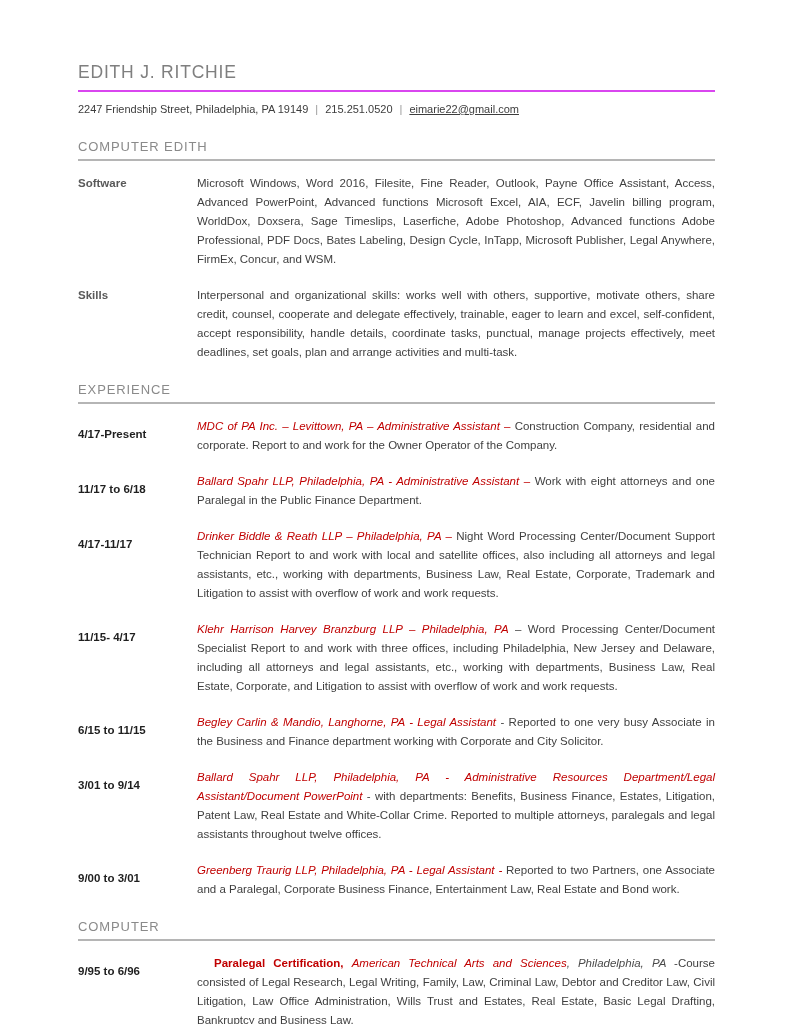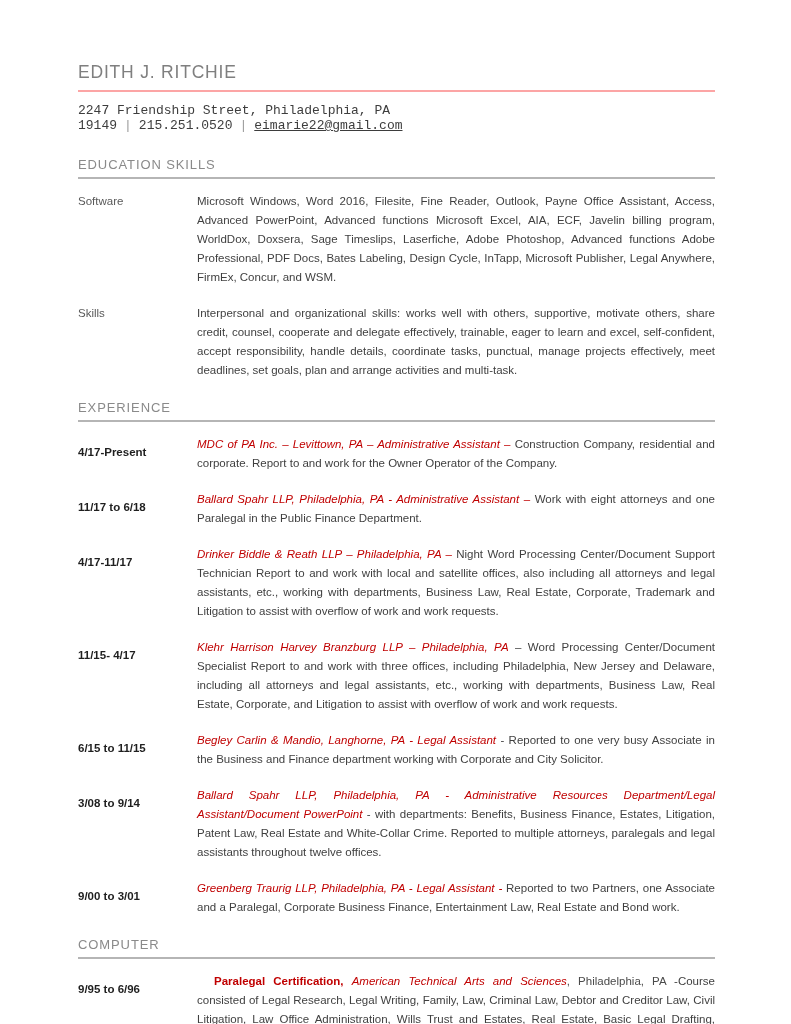--- a/index.html
+++ b/index.html
@@ -14,29 +14,28 @@
     padding: 62px 76px 0 78px;
     overflow: hidden;
   }
   
   .name {
     font-size: 17.5px;
     font-weight: 400;
     letter-spacing: 0.8px;
     color: #7f7f7f;
     padding-bottom: 7px;
-    border-bottom: 2px solid #fca5a5;
+    border-bottom: 2px solid #d946ef;
   }
   .contact {
     margin-top: 11px;
-    font-size: 13px;
+    font-size: 11px;
     font-weight: 400;
     color: #3d3d3d;
     padding-bottom: 4px;
-    font-family: Liberation Mono, monospace;
   }
   .contact .sep { color: #9a9a9a; margin: 0 7px; }
   .contact a {
     color: #3d3d3d;
     text-decoration: underline;
     cursor: pointer;
   }
   
   .section-title {
     margin-top: 20px;
@@ -58,47 +57,47 @@
   .col-date {
     width: 119px;
     flex-shrink: 0;
     font-weight: bold;
     color: #1f1f1f;
     margin-top: 8px;
   }
   .col-label {
     width: 119px;
     flex-shrink: 0;
-    font-weight: 400;
+    font-weight: 700;
     color: #595959;
   }
   .col-body {
     flex: 1;
     text-align: justify;
     color: #3f3f3f;
   }
   
   .red-bi   { color: #c00000; font-weight: normal; font-style: italic; }
   .red-b    { color: #c00000; font-weight: bold; padding-left: 17px; }
-  .ital     { color: #4a4a4a; }
+  .ital     { font-style: italic; color: #4a4a4a; }
 </style>
 </head>
 <body>
 
 <div class="page">
 
   <div>
     <div class="name">EDITH J. RITCHIE</div>
     <div class="contact">
       <span>2247 Friendship Street, Philadelphia, PA 19149</span><span class="sep">|</span><span>215.251.0520</span><span class="sep">|</span><a>eimarie22@gmail.com</a>
     </div>
   </div>
 
   <div>
-    <div class="section-title">EDUCATION SKILLS</div>
+    <div class="section-title">COMPUTER EDITH</div>
 
     <div class="row first">
       <div class="col-label">Software</div>
       <div class="col-body">Microsoft Windows, Word 2016, Filesite, Fine Reader, Outlook, Payne Office Assistant, Access, Advanced PowerPoint, Advanced functions Microsoft Excel, AIA, ECF, Javelin billing program, WorldDox, Doxsera, Sage Timeslips, Laserfiche, Adobe Photoshop, Advanced functions Adobe Professional, PDF Docs, Bates Labeling, Design Cycle, InTapp, Microsoft Publisher, Legal Anywhere, FirmEx, Concur, and WSM.</div>
     </div>
 
     <div class="row">
       <div class="col-label">Skills</div>
       <div class="col-body">Interpersonal and organizational skills: works well with others, supportive, motivate others, share credit, counsel, cooperate and delegate effectively, trainable, eager to learn and excel, self-confident, accept responsibility, handle details, coordinate tasks, punctual, manage projects effectively, meet deadlines, set goals, plan and arrange activities and multi-task.</div>
     </div>
@@ -126,21 +125,21 @@
       <div class="col-date">11/15- 4/17</div>
       <div class="col-body"><span class="red-bi">Klehr Harrison Harvey Branzburg LLP – Philadelphia, PA</span><span> – Word Processing Center/Document Specialist Report to and work with three offices, including Philadelphia, New Jersey and Delaware, including all attorneys and legal assistants, etc., working with departments, Business Law, Real Estate, Corporate, and Litigation to assist with overflow of work and work requests.</span></div>
     </div>
 
     <div class="row">
       <div class="col-date">6/15 to 11/15</div>
       <div class="col-body"><span class="red-bi">Begley Carlin &amp; Mandio, Langhorne, PA - Legal Assistant</span><span> - Reported to one very busy Associate in the Business and Finance department working with Corporate and City Solicitor.</span></div>
     </div>
 
     <div class="row">
-      <div class="col-date">3/08 to 9/14</div>
+      <div class="col-date">3/01 to 9/14</div>
       <div class="col-body"><span class="red-bi">Ballard Spahr LLP, Philadelphia, PA - Administrative Resources Department/Legal Assistant/Document PowerPoint</span><span> - with departments: Benefits, Business Finance, Estates, Litigation, Patent Law, Real Estate and White-Collar Crime. Reported to multiple attorneys, paralegals and legal assistants throughout twelve offices.</span></div>
     </div>
 
     <div class="row">
       <div class="col-date">9/00 to 3/01</div>
       <div class="col-body"><span class="red-bi">Greenberg Traurig LLP, Philadelphia, PA - Legal Assistant -</span><span> Reported to two Partners,  one Associate and a Paralegal, Corporate Business Finance, Entertainment Law, Real Estate and Bond work.</span></div>
     </div>
   </div>
 
   <div>

